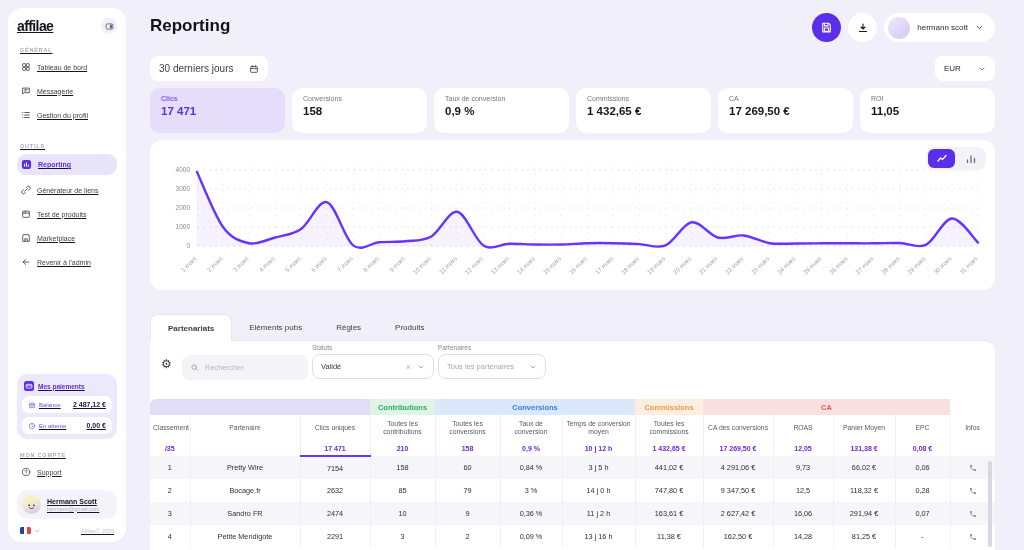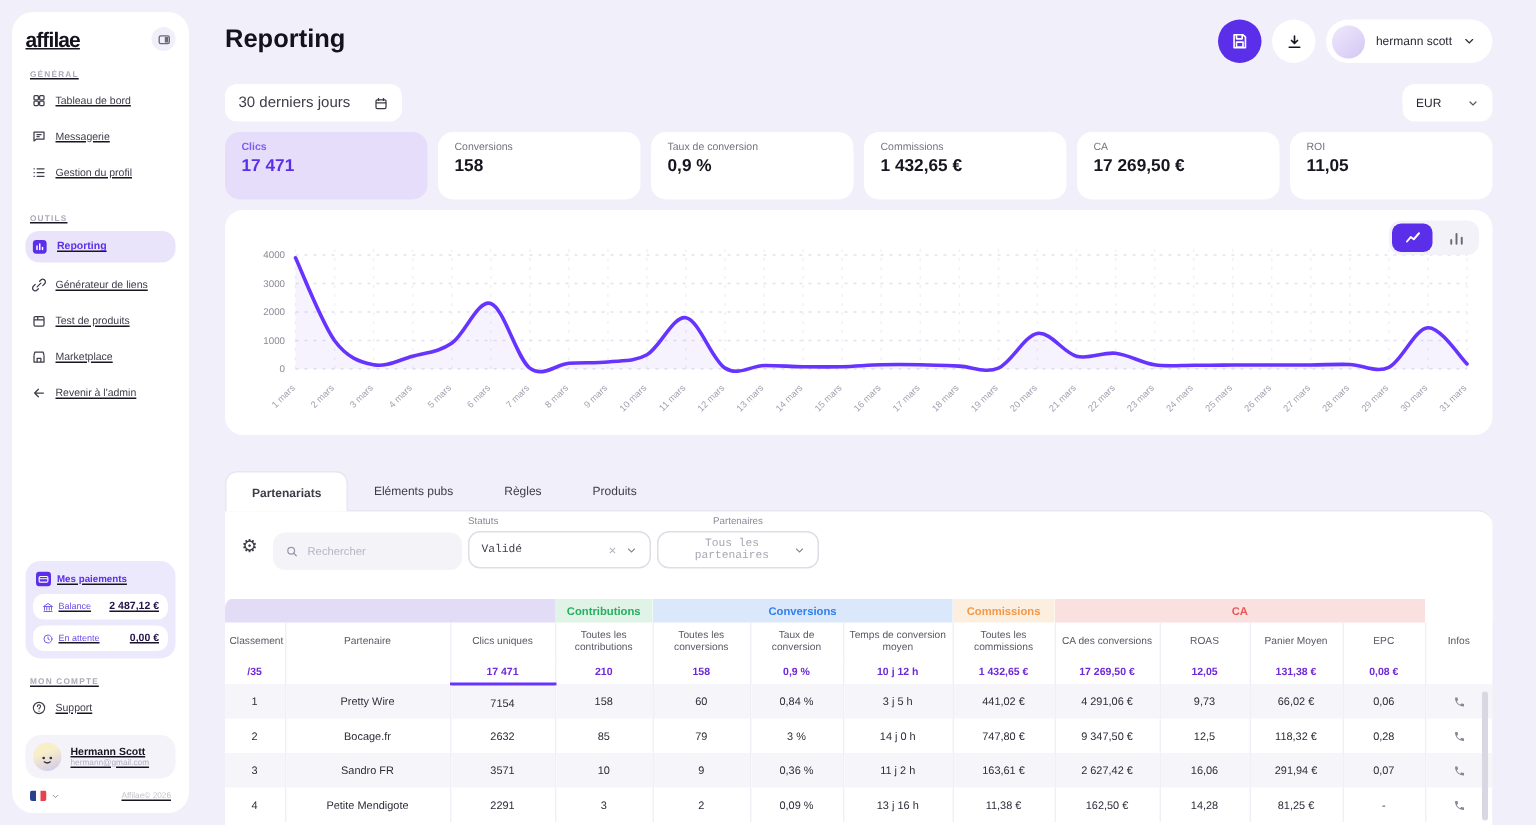--- a/index.html
+++ b/index.html
@@ -114,26 +114,26 @@
   .search-box{ position:absolute; left:32px; top:14px; width:126px; height:25px; background:#F4F3F8;
     border-radius:8px; display:flex; align-items:center; gap:6px; padding:0 8px; }
   .search-box svg{ width:9px; height:9px; flex:0 0 auto; }
   .search-box input{ border:none; outline:none; background:transparent; width:100%;
     font-size:7.5px; color:#3E3C4A; font-family:inherit; }
   .search-box input::placeholder{ color:#B6B4C2; }
   .f-group{ position:absolute; top:3px; }
   .f-label{ font-size:6.5px; color:#8A8896; margin-bottom:3px; }
   .f-select{ height:25px; border:1px solid #DFDDE8; border-radius:8px; background:#fff;
     display:flex; align-items:center; padding:0 8px; font-size:7.5px; color:#3E3C4A; cursor:pointer; }
-  .f-select .grow{ flex:1;font-family:Liberation Mono, monospace; }
+  .f-select .grow{ flex:1; }
   .f-select .muted{ color:#A8A6B4; }
   .f-select .clear{ color:#B6B4C2; font-size:9px; margin-right:6px; cursor:pointer; }
   .f-select svg{ width:8px; height:8px; color:#8A8896; }
   .fg-status{ left:162px; } .fg-status .f-select{ width:122px; }
-  .fg-partners{ left:288px;text-align:center; } .fg-partners .f-select{ width:108px; }
+  .fg-partners{ left:288px; } .fg-partners .f-select{ width:108px; }
 
   
   .table-wrap{ position:absolute; left:0; top:58px; width:845px; }
   table{ width:845px; border-collapse:collapse; table-layout:fixed; }
   th,td{ text-align:center; overflow:hidden; }
   tr.group-row th{ height:16px; font-size:7.5px; font-weight:700; }
   tr.head-row th{ height:26px; font-size:6.8px; font-weight:400; color:#5A5866;
     padding:2px 3px; line-height:1.2; border-right:1px solid #F1EFF6; background:#fff; }
   tr.total-row td{ height:15px; font-size:7px; font-weight:700; color:#6D28D9;
     border-right:1px solid #F1EFF6; background:#fff; }
@@ -578,21 +578,21 @@
             <td>12,5</td>
             <td>118,32 €</td>
             <td>0,28</td>
             <td><svg viewBox="0 0 24 24">
                 <path fill="#8A8896" d="M6.62 10.79a15.05 15.05 0 0 0 6.59 6.59l2.2-2.2a1 1 0 0 1 1.01-.25c1.12.37 2.33.57 3.58.57a1 1 0 0 1 1 1V20a1 1 0 0 1-1 1C10.85 21 3 13.15 3 3.98A1 1 0 0 1 4 3h3.5a1 1 0 0 1 1 1c0 1.25.2 2.46.57 3.58a1 1 0 0 1-.25 1.01l-2.2 2.2z"></path>
               </svg></td>
           </tr>
           <tr>
             <td>3</td>
             <td>Sandro FR</td>
-            <td>3571</td>
+            <td>2474</td>
             <td>10</td>
             <td>9</td>
             <td>0,36 %</td>
             <td>11 j 2 h</td>
             <td>163,61 €</td>
             <td>2 627,42 €</td>
             <td>16,06</td>
             <td>291,94 €</td>
             <td>0,07</td>
             <td><svg viewBox="0 0 24 24">

